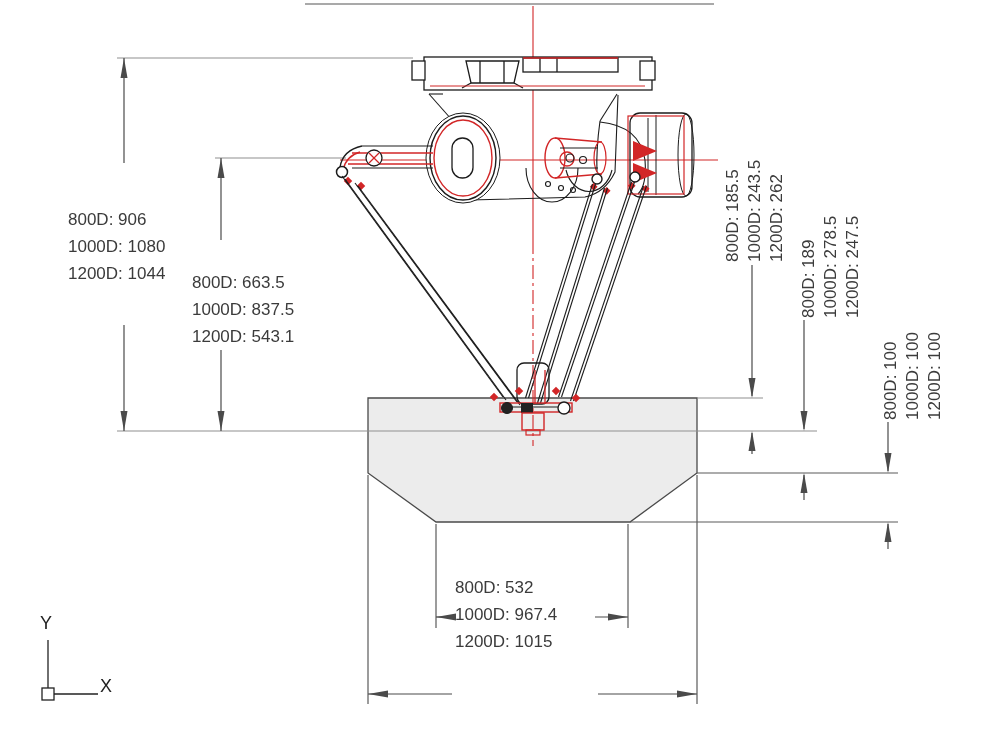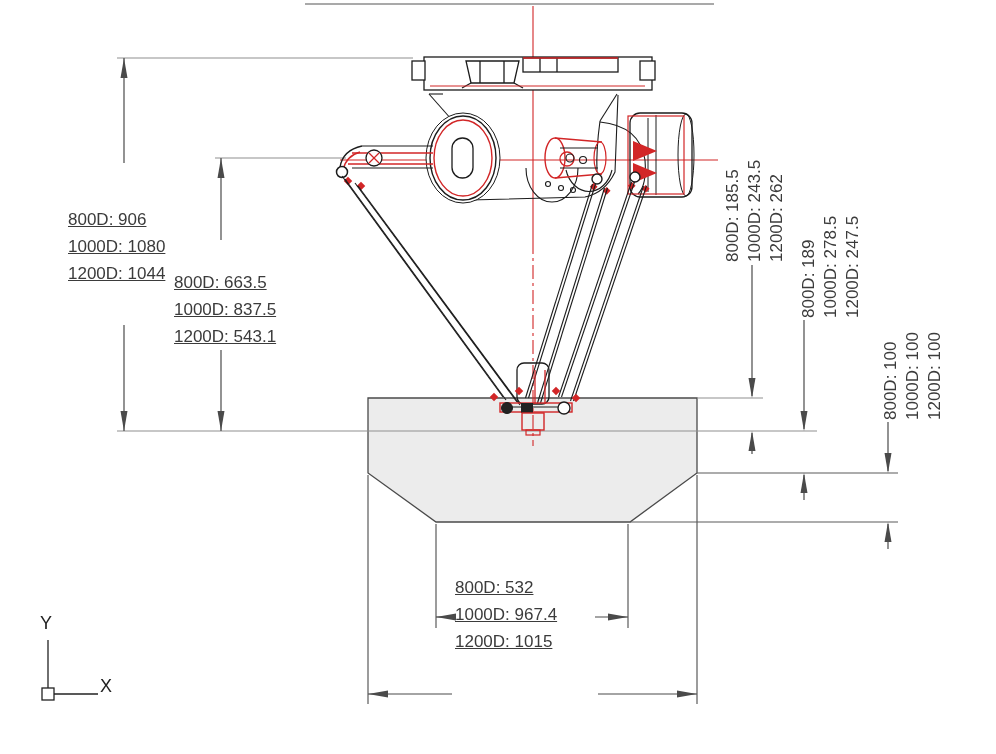--- a/index.html
+++ b/index.html
@@ -1,20 +1,20 @@
 <!DOCTYPE html>
 <html><head>
 <meta charset="utf-8">
 <style>
   html,body{margin:0;padding:0;background:#fff;}
   .stage{position:relative;width:996px;height:754px;background:#ffffff;overflow:hidden;
          font-family:"Liberation Sans","DejaVu Sans",sans-serif;color:#3b3b3b;}
   svg{position:absolute;left:0;top:0;}
   .dimlabel{position:absolute;font-size:17px;line-height:27px;white-space:nowrap;color:#3b3b3b;}
-  .dimlabel span{display:block;text-decoration:underline;}
+  .dimlabel span{display:block;}
   .vlabel{position:absolute;font-size:17px;line-height:22px;white-space:nowrap;color:#3b3b3b;
           transform:rotate(-90deg);transform-origin:0 100%;}
   .vlabel span{display:block;}
   .axis-letter{position:absolute;font-size:18px;color:#222;}
 </style>
 </head>
 <body>
 
 <div class="stage">
 
@@ -206,21 +206,21 @@
     <line x1="54" y1="694" x2="98" y2="694"></line>
   </g>
 </svg>
 
   <div class="dimlabel" style="left:68px;top:206px">
     <span>800D: 906</span>
     <span>1000D: 1080</span>
     <span>1200D: 1044</span>
   </div>
 
-  <div class="dimlabel" style="left:174px;top:269px">
+  <div class="dimlabel" style="left:192px;top:269px">
     <span>800D: 663.5</span>
     <span>1000D: 837.5</span>
     <span>1200D: 543.1</span>
   </div>
 
   <div class="vlabel" style="left:788px;top:196px">
     <span>800D: 185.5</span>
     <span>1000D: 243.5</span>
     <span>1200D: 262</span>
   </div>

